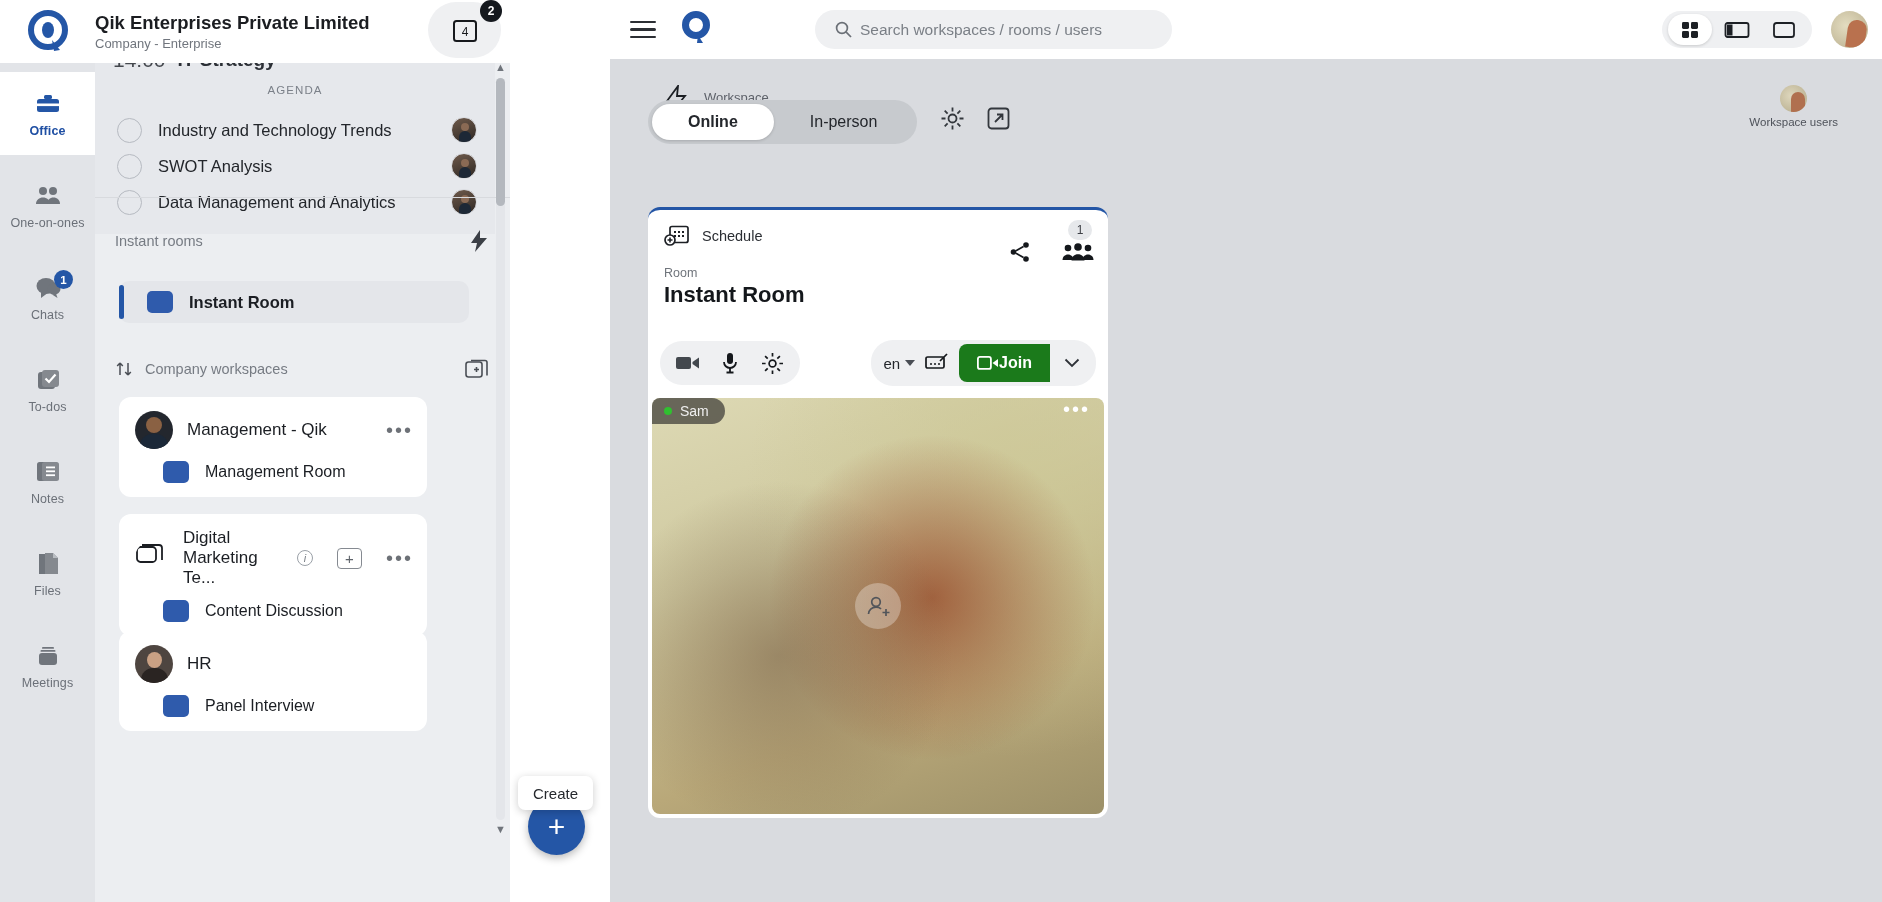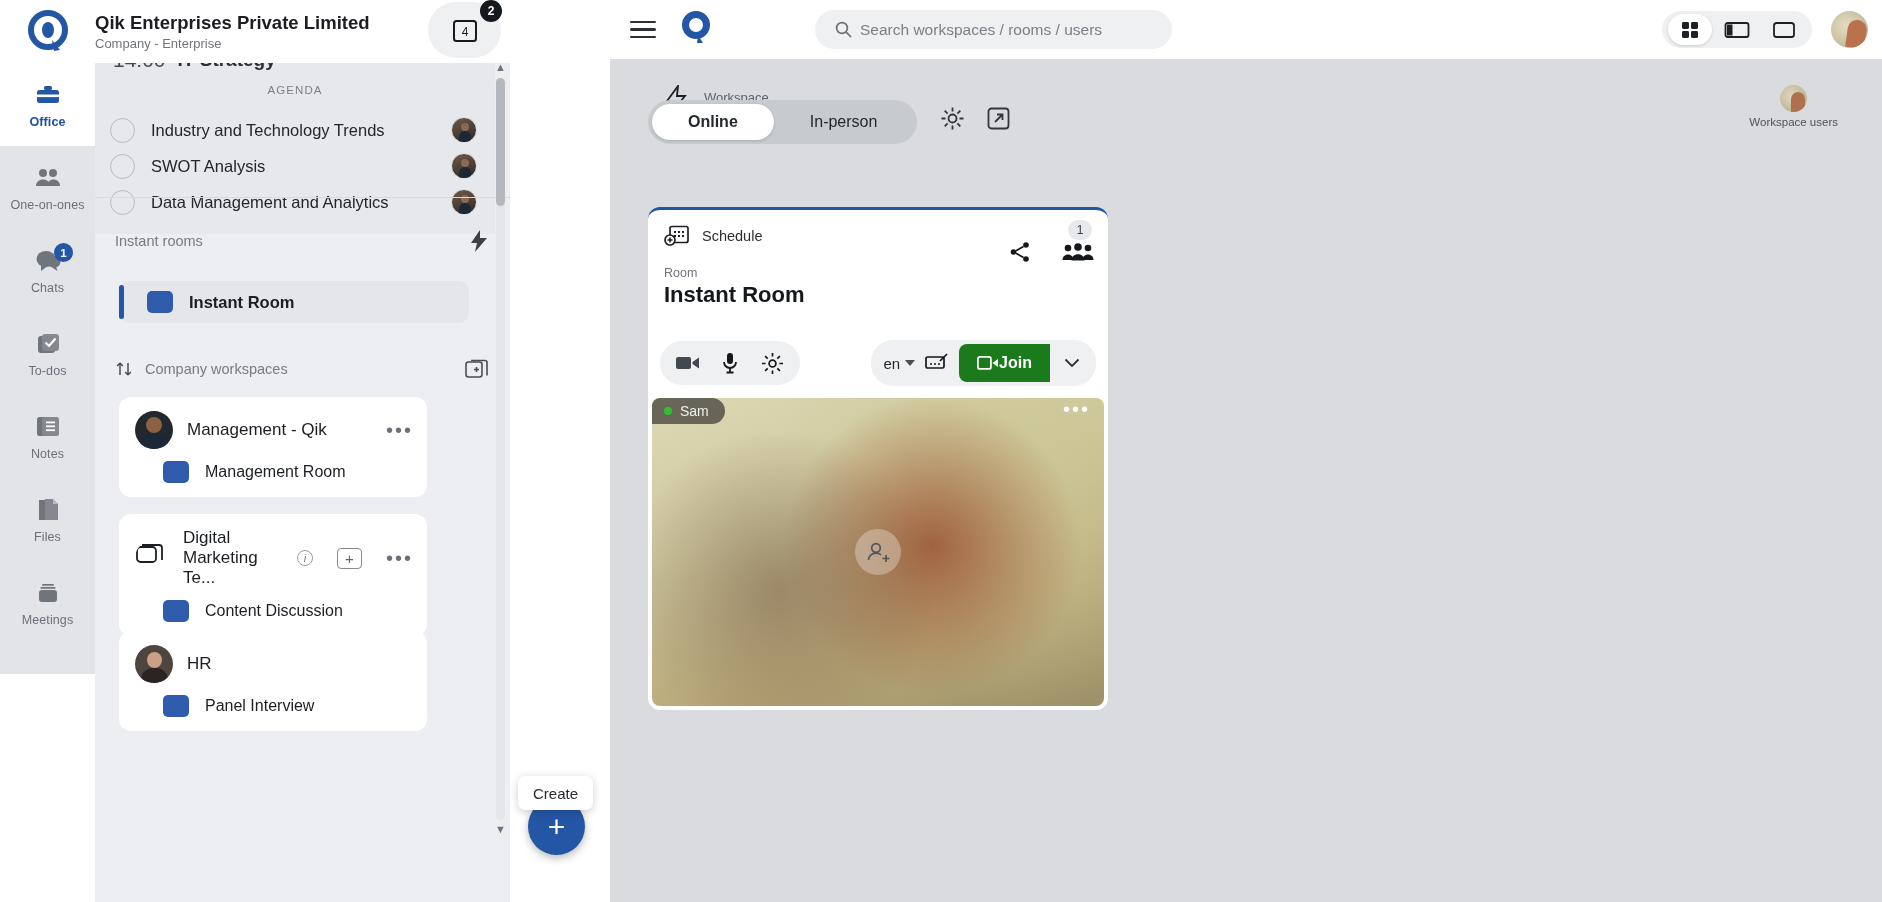--- a/index.html
+++ b/index.html
@@ -5,22 +5,22 @@
   * { box-sizing: border-box; margin: 0; padding: 0; }
   html, body {
     width: 1882px; height: 902px;
     font-family: "Liberation Sans", sans-serif;
     overflow: hidden; background: #ffffff;
   }
   .app { position: relative; width: 1882px; height: 902px; }
 
   
   .rail {
-    position: absolute; left: 0; top: 0; width: 95px; height: 674px;
-    background: #e2e4e8; display: flex; flex-direction: column; align-items: center;
+    position: absolute; left: 0; top: 0; width: 95px; height: 902px;
+    background: #e2e4e8; display: flex; flex-direction: column; align-items: center; gap: 9px;
   }
   .rail-logo-block {
     width: 95px; height: 63px; background: #ffffff;
     display: flex; align-items: center; justify-content: center;
   }
   .rail-item {
     width: 95px; height: 83px; display: flex; flex-direction: column;
     align-items: center; justify-content: center; gap: 6px;
     position: relative; cursor: pointer;
   }
@@ -67,21 +67,21 @@
     display: flex; align-items: center; gap: 12px; padding: 0 18px;
     height: 28px; overflow: hidden;
   }
   .agenda-time { font-size: 21px; color: #33373d; opacity: .9; }
   .agenda-title { font-size: 19px; font-weight: 600; color: #2b2f35; }
   .agenda-label {
     text-align: center; font-size: 11.5px; letter-spacing: 1.1px;
     color: #7b8089; margin: 10px 0 16px 0;
   }
   .agenda-row {
-    display: flex; align-items: center; gap: 16px; padding: 5px 18px 5px 15px;
+    display: flex; align-items: center; gap: 16px; padding: 5px 18px 5px 22px;
     cursor: pointer;
   }
   .agenda-check {
     width: 25px; height: 25px; border-radius: 50%;
     border: 1.6px solid #b6bac1; background: transparent; flex: 0 0 auto;
   }
   .agenda-text { font-size: 16.5px; color: #23262b; flex: 1; }
   .agenda-av {
     width: 26px; height: 26px; border-radius: 50%;
     background: linear-gradient(160deg,#6f5a4b,#2d2723); flex: 0 0 auto;
@@ -285,21 +285,21 @@
     background: #1b7a1b; color: #fff; height: 38px; border-radius: 8px 0 0 8px;
     display: flex; align-items: center; padding: 0 18px;
     font-size: 16px; font-weight: 700; cursor: pointer; border: none;
     font-family: "Liberation Sans", sans-serif;
   }
   .join-caret {
     width: 36px; height: 38px; display: flex; align-items: center; justify-content: center;
     cursor: pointer; color: #2e3238; font-size: 15px;
   }
   .video-tile {
-    margin: 0 4px 4px 4px; height: 308px; border-radius: 8px; overflow: hidden;
+    margin: 0 4px 4px 4px; height: 416px; border-radius: 8px; overflow: hidden;
     position: relative;
     background:
       radial-gradient(circle at 28% 62%, rgba(120,95,70,.55), transparent 42%),
       radial-gradient(circle at 62% 48%, rgba(150,72,40,.78), transparent 46%),
       radial-gradient(circle at 80% 22%, rgba(205,200,150,.8), transparent 55%),
       linear-gradient(160deg, #ddd9b4 0%, #cfc9a0 35%, #b9a879 70%, #9c9068 100%);
   }
   .tile-name {
     position: absolute; left: 0; top: 0; height: 26px;
     background: rgba(60,58,54,.72); color: #efefef; font-size: 14px;

